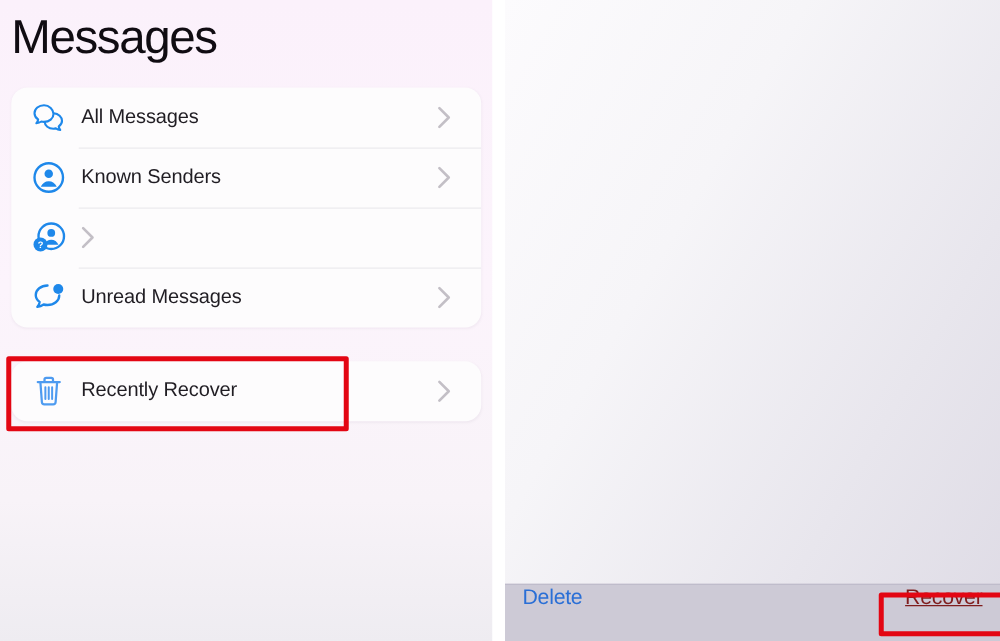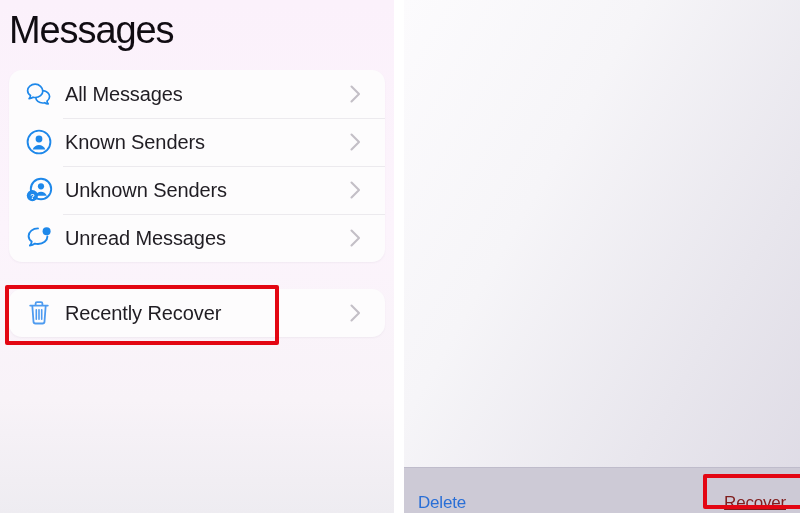--- a/index.html
+++ b/index.html
@@ -68,21 +68,21 @@
     width: 28px;
     height: 28px;
     flex: 0 0 28px;
     display: flex;
     align-items: center;
     justify-content: center;
     margin-right: 12px;
   }
   .row-icon svg { display: block; }
   .row-label {
-    font-size: 20px;
+    font-size: 16px;
     color: #201d23;
     letter-spacing: -0.1px;
     flex: 1 1 auto;
   }
   .chevron {
     flex: 0 0 auto;
     margin-right: 24px;
     color: #c3bfc6;
     display: flex;
     align-items: center;
@@ -216,21 +216,21 @@
     white-space: nowrap;
   }
 
   #bottom-bar {
     position: absolute;
     left: 0; bottom: 0;
     width: 396px; height: 46px;
     background: #cdcad6;
     border-top: 1px solid #bfbccb;
     display: flex;
-    align-items: flex-end;
+    align-items: flex-start;
     justify-content: space-between;
     padding: 0 14px;
     box-sizing: border-box;
     gap: 19px;
   }
   .bar-btn {
     font-size: 17px;
     color: #2a6fd6;
     letter-spacing: -0.2px;
     background: none;
@@ -286,21 +286,20 @@
       <div class="row">
         <span class="row-icon">
           <svg width="27" height="26" viewBox="0 0 27 26">
             <circle cx="15" cy="12" r="10.2" fill="none" stroke="#1e88ea" stroke-width="1.9"></circle>
             <circle cx="15" cy="9.3" r="3.1" fill="#1e88ea"></circle>
             <path d="M9.2 18.8c1.1-2.5 3.3-4.0 5.8-4.0s4.7 1.5 5.8 4.0" fill="#1e88ea"></path>
             <circle cx="6.4" cy="18.6" r="5.6" fill="#1e88ea"></circle>
             <text x="6.4" y="21.5" font-family="Liberation Sans, sans-serif" font-size="7.4" font-weight="700" fill="#ffffff" text-anchor="middle">?</text>
           </svg>
         </span>
-        <span class="row-label">Unknown Senders</span>
         <span class="chevron">
           <svg width="11" height="18" viewBox="0 0 11 18">
               <path d="M1.5 1.5 L9 9 L1.5 16.5" fill="none" stroke="currentColor" stroke-width="2.1" stroke-linecap="round" stroke-linejoin="round"></path>
             </svg>
         </span>
       </div>
 
       <div class="row">
         <span class="row-icon">
           <svg width="26" height="24" viewBox="0 0 26 24">

